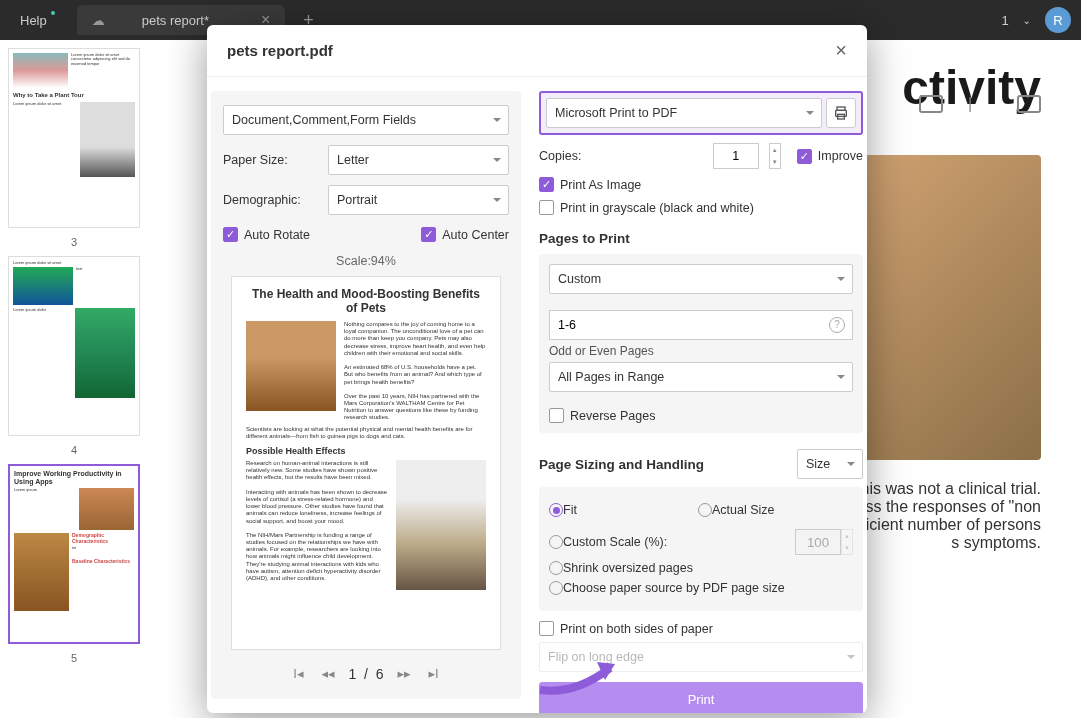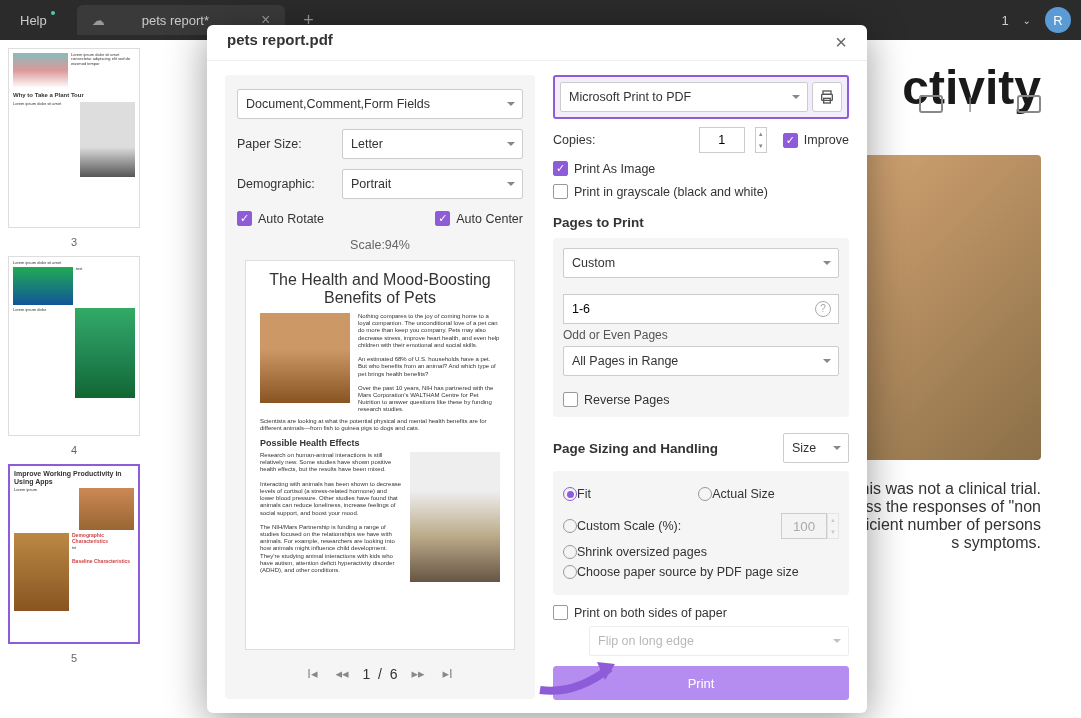--- a/index.html
+++ b/index.html
@@ -25,40 +25,40 @@
 .thumb-img { background: #aaa; }
 .bg-main { flex: 1; background: #fff; padding: 20px 40px; }
 .bg-h1 { font-size: 48px; font-weight: 700; color: #1a1a1a; text-align: right; }
 .bg-meeting { width: 200px; height: 300px; background: linear-gradient(135deg,#d4a574,#8b6f47); margin-left: auto; border-radius: 4px; position: relative; overflow: hidden; }
 .bg-text { text-align: right; color: #333; font-size: 16px; margin-top: 20px; }
 .toolbar-ico { position: absolute; top: 55px; right: 40px; display: flex; gap: 25px; }
 .toolbar-ico span { width: 24px; height: 18px; border: 2px solid #888; border-radius: 3px; }
 
 
 .modal { position: absolute; left: 207px; top: 25px; width: 660px; height: 688px; background: #fff; border-radius: 6px; box-shadow: 0 8px 40px rgba(0,0,0,0.4); display: flex; flex-direction: column; }
-.modal-header { padding: 6px 20px; display: flex; align-items: flex-start; border-bottom: 1px solid #eee; }
+.modal-header { padding: 14px 20px; display: flex; align-items: center; border-bottom: 1px solid #eee; }
 .modal-title { font-size: 15px; font-weight: 600; color: #333; }
 .modal-close { margin-left: auto; color: #666; font-size: 20px; cursor: pointer; background: none; border: none; }
-.modal-body { flex: 1; display: flex; padding: 14px 18px; gap: 18px; overflow: hidden; }
+.modal-body { flex: 1; display: flex; padding: 14px 4px; gap: 18px; overflow: hidden; }
 
 
 .left-panel { width: 310px; background: #f5f5f5; border-radius: 4px; padding: 14px 12px; display: flex; flex-direction: column; }
 .sel-input, select { width: 100%; height: 30px; border: 1px solid #ccc; background: #fff; border-radius: 2px; padding: 0 8px; font-size: 12.5px; color: #333; appearance: none; position: relative; }
 .sel-wrap { position: relative; }
 .sel-wrap::after { content: ''; position: absolute; right: 8px; top: 13px; border: 4px solid transparent; border-top-color: #888; pointer-events: none; }
 .row { display: flex; align-items: center; margin-top: 10px; }
 .row-lbl { width: 105px; font-size: 12.5px; color: #333; }
 .row .sel-wrap { flex: 1; }
 .check-row { display: flex; gap: 40px; margin-top: 12px; }
 .check-item { display: flex; align-items: center; gap: 6px; font-size: 12.5px; color: #333; }
 .cbox { width: 15px; height: 15px; border: 1px solid #999; border-radius: 2px; background: #fff; display: flex; align-items: center; justify-content: center; }
 .cbox.on { background: #8e5cd9; border-color: #8e5cd9; color: #fff; font-size: 11px; }
 .scale-txt { text-align: center; font-size: 12.5px; color: #666; margin: 12px 0 8px; }
 .preview { flex: 1; background: #fff; border: 1px solid #ddd; margin: 0 8px; padding: 10px 14px; display: flex; flex-direction: column; font-size: 7px; color: #333; overflow: hidden; }
-.prev-title { text-align: center; font-size: 16px; font-weight: 400; margin-bottom: 6px; }
+.prev-title { text-align: center; font-size: 12px; font-weight: 700; margin-bottom: 6px; }
 .prev-row { display: flex; gap: 8px; }
 .prev-img { background: #888; }
 .prev-txt { font-size: 6px; line-height: 1.2; }
 .pager { display: flex; justify-content: center; align-items: center; gap: 10px; margin-top: 12px; font-size: 14px; color: #888; }
 .pager-btn { background: none; border: none; color: #888; font-size: 13px; padding: 4px; }
 .pager-page { color: #333; }
 
 
 .right-panel { flex: 1; display: flex; flex-direction: column; font-size: 12.5px; color: #333; }
 .printer-row { display: flex; gap: 4px; border: 2px solid #8e5cd9; padding: 5px; border-radius: 3px; background: #f3ecfb; }
@@ -299,21 +299,21 @@
         <div class="radio-row">
             <span class="radio"></span>
             <span>Choose paper source by PDF page size</span>
           </div>
       </div>
 
       <div class="check-item" style="margin-top:10px;">
           <span class="cbox"></span>
           <span>Print on both sides of paper</span>
         </div>
-      <div class="sel-wrap" style="margin-top:6px;opacity:.5;margin-left:36px;"><select class="sel-input" disabled=""><option>Flip on long edge</option></select></div>
+      <div class="sel-wrap" style="margin-top:6px;opacity:.5;"><select class="sel-input" disabled=""><option>Flip on long edge</option></select></div>
 
       <div class="modal-footer">
         <button class="btn primary">Print</button>
       </div>
     </div>
   </div>
 </div>
 
 <div class="arrow-annot">
   <svg viewBox="0 0 90 60">

